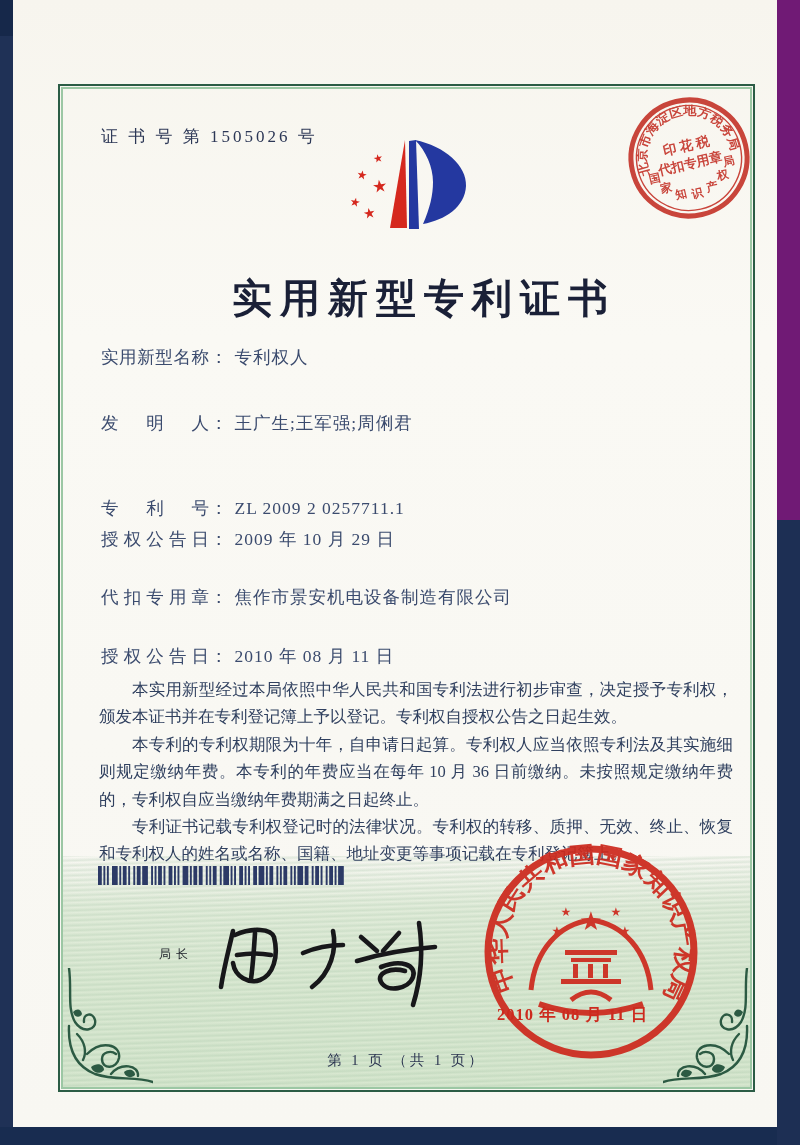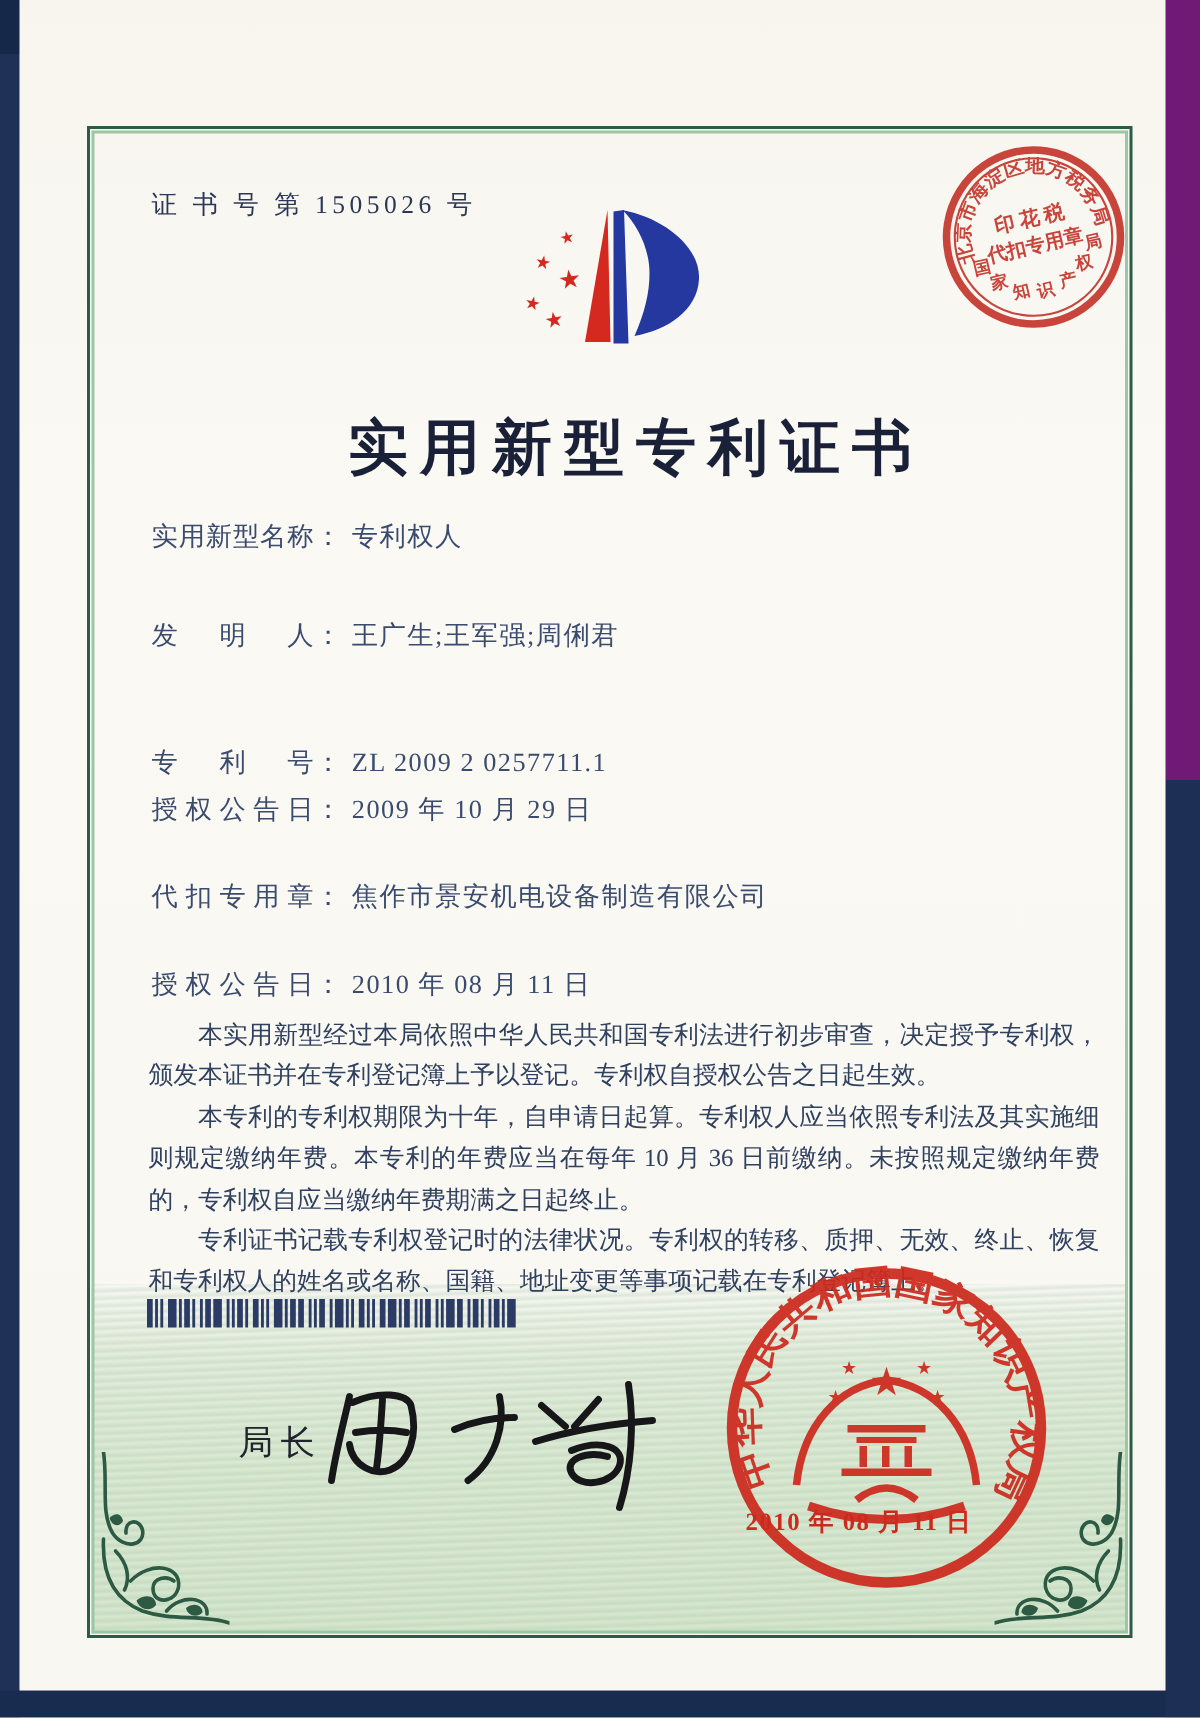--- a/index.html
+++ b/index.html
@@ -27,21 +27,21 @@
          font-size:40px;font-weight:700;letter-spacing:8px;color:#1a2037;}
   .fields{position:absolute;left:0;top:0;}
   .field{position:absolute;left:88px;font-size:17.5px;color:#3b4b6e;white-space:nowrap;}
   .field-label{display:inline-block;width:108px;text-align:justify;text-align-last:justify;vertical-align:bottom;}
   .field-colon{margin-left:1px;}
   .field-value{margin-left:7px;letter-spacing:1px;}
   .paras{position:absolute;left:86px;top:676px;width:634px;font-size:16.5px;line-height:27.4px;
          color:#30405f;text-align:justify;}
   .paras p{margin:0;text-indent:2em;}
   .barcode{position:absolute;left:85px;top:866px;}
-  .director-row{position:absolute;left:146px;top:946px;font-size:23px;letter-spacing:5px;color:#20242c;}
+  .director-row{position:absolute;left:146px;top:946px;font-size:12px;letter-spacing:5px;color:#20242c;}
   .signature{position:absolute;left:198px;top:905px;}
   .seal-wrap{position:absolute;left:464px;top:838px;width:228px;height:228px;opacity:0.93;}
   .seal-date{position:absolute;left:484px;top:1004px;font-size:16.5px;font-weight:700;
              color:#cd2a1e;letter-spacing:1px;}
   .footer{position:absolute;left:45px;top:1051px;width:697px;text-align:center;
           font-size:14.5px;letter-spacing:3px;color:#2b3550;}
   .stamp-wrap{position:absolute;left:610px;top:92px;width:132px;height:132px;transform:rotate(-13deg);opacity:0.92;}
   .logo{position:absolute;left:333px;top:137px;}
   .flourish{position:absolute;}
   .flourish-bl{left:48px;top:968px;}
@@ -255,14 +255,15 @@
           <rect x="84" y="141" width="60" height="5"></rect>
           <path d="M 94 162 Q 114 146 134 162" fill="none" stroke="#cd2a1e" stroke-width="5"></path>
           <path d="M 54 152 C 58 112 82 86 114 82" fill="none" stroke="#cd2a1e" stroke-width="5"></path>
           <path d="M 174 152 C 170 112 146 86 114 82" fill="none" stroke="#cd2a1e" stroke-width="5"></path>
           <path d="M 62 166 Q 114 184 166 166" fill="none" stroke="#cd2a1e" stroke-width="6"></path>
         </g>
       </svg>
     </div>
     <div class="seal-date">2010 年 08 月 11 日</div>
 
+    <div class="footer">第 1 页 （共 1 页）</div>
   </div>
 </div>
 
 </body></html>

